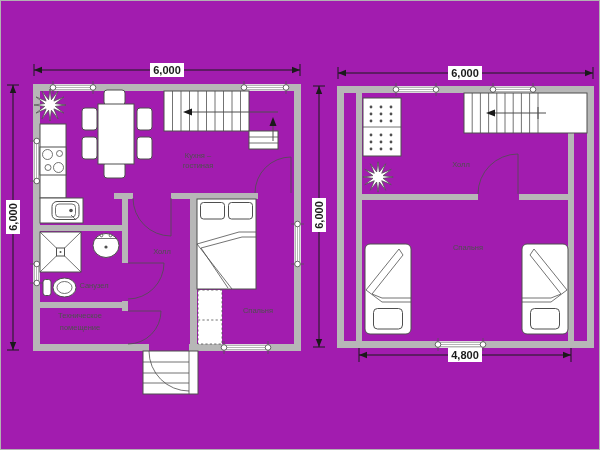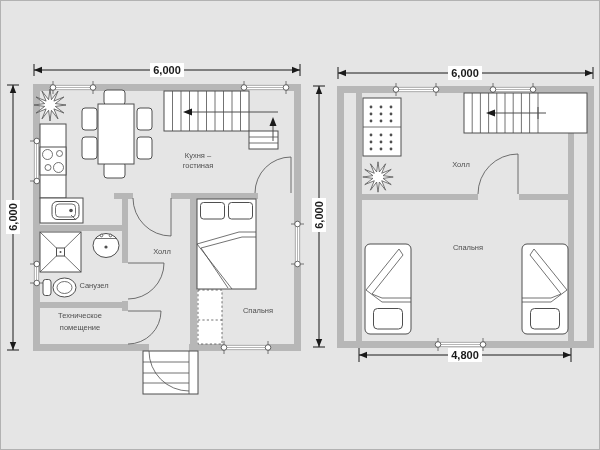--- a/index.html
+++ b/index.html
@@ -1,18 +1,18 @@
 <!DOCTYPE html>
 <html><head>
 <meta charset="utf-8">
 <style>
   html,body{margin:0;padding:0;background:#fff;}
   .canvas{
     position:relative;width:598px;height:448px;
-    border:1px solid #b2b2b2;background:#e5e5e5;overflow:hidden;
+    border:1px solid #b2b2b2;background:#a21caf;overflow:hidden;
     font-family:"Liberation Sans","DejaVu Sans",sans-serif;
   }
   svg{display:block;}
   .wall{fill:#b7b7b7;}
   .fs{fill:#ffffff;stroke:#4f4f4f;stroke-width:1;}
   .ln{stroke:#4f4f4f;stroke-width:1;fill:none;}
   .lt{stroke-width:.8;}
   .dot{fill:#4f4f4f;stroke:none;}
   .dim{stroke:#1a1a1a;stroke-width:1;fill:none;}
   .ah{fill:#1a1a1a;stroke:none;}

